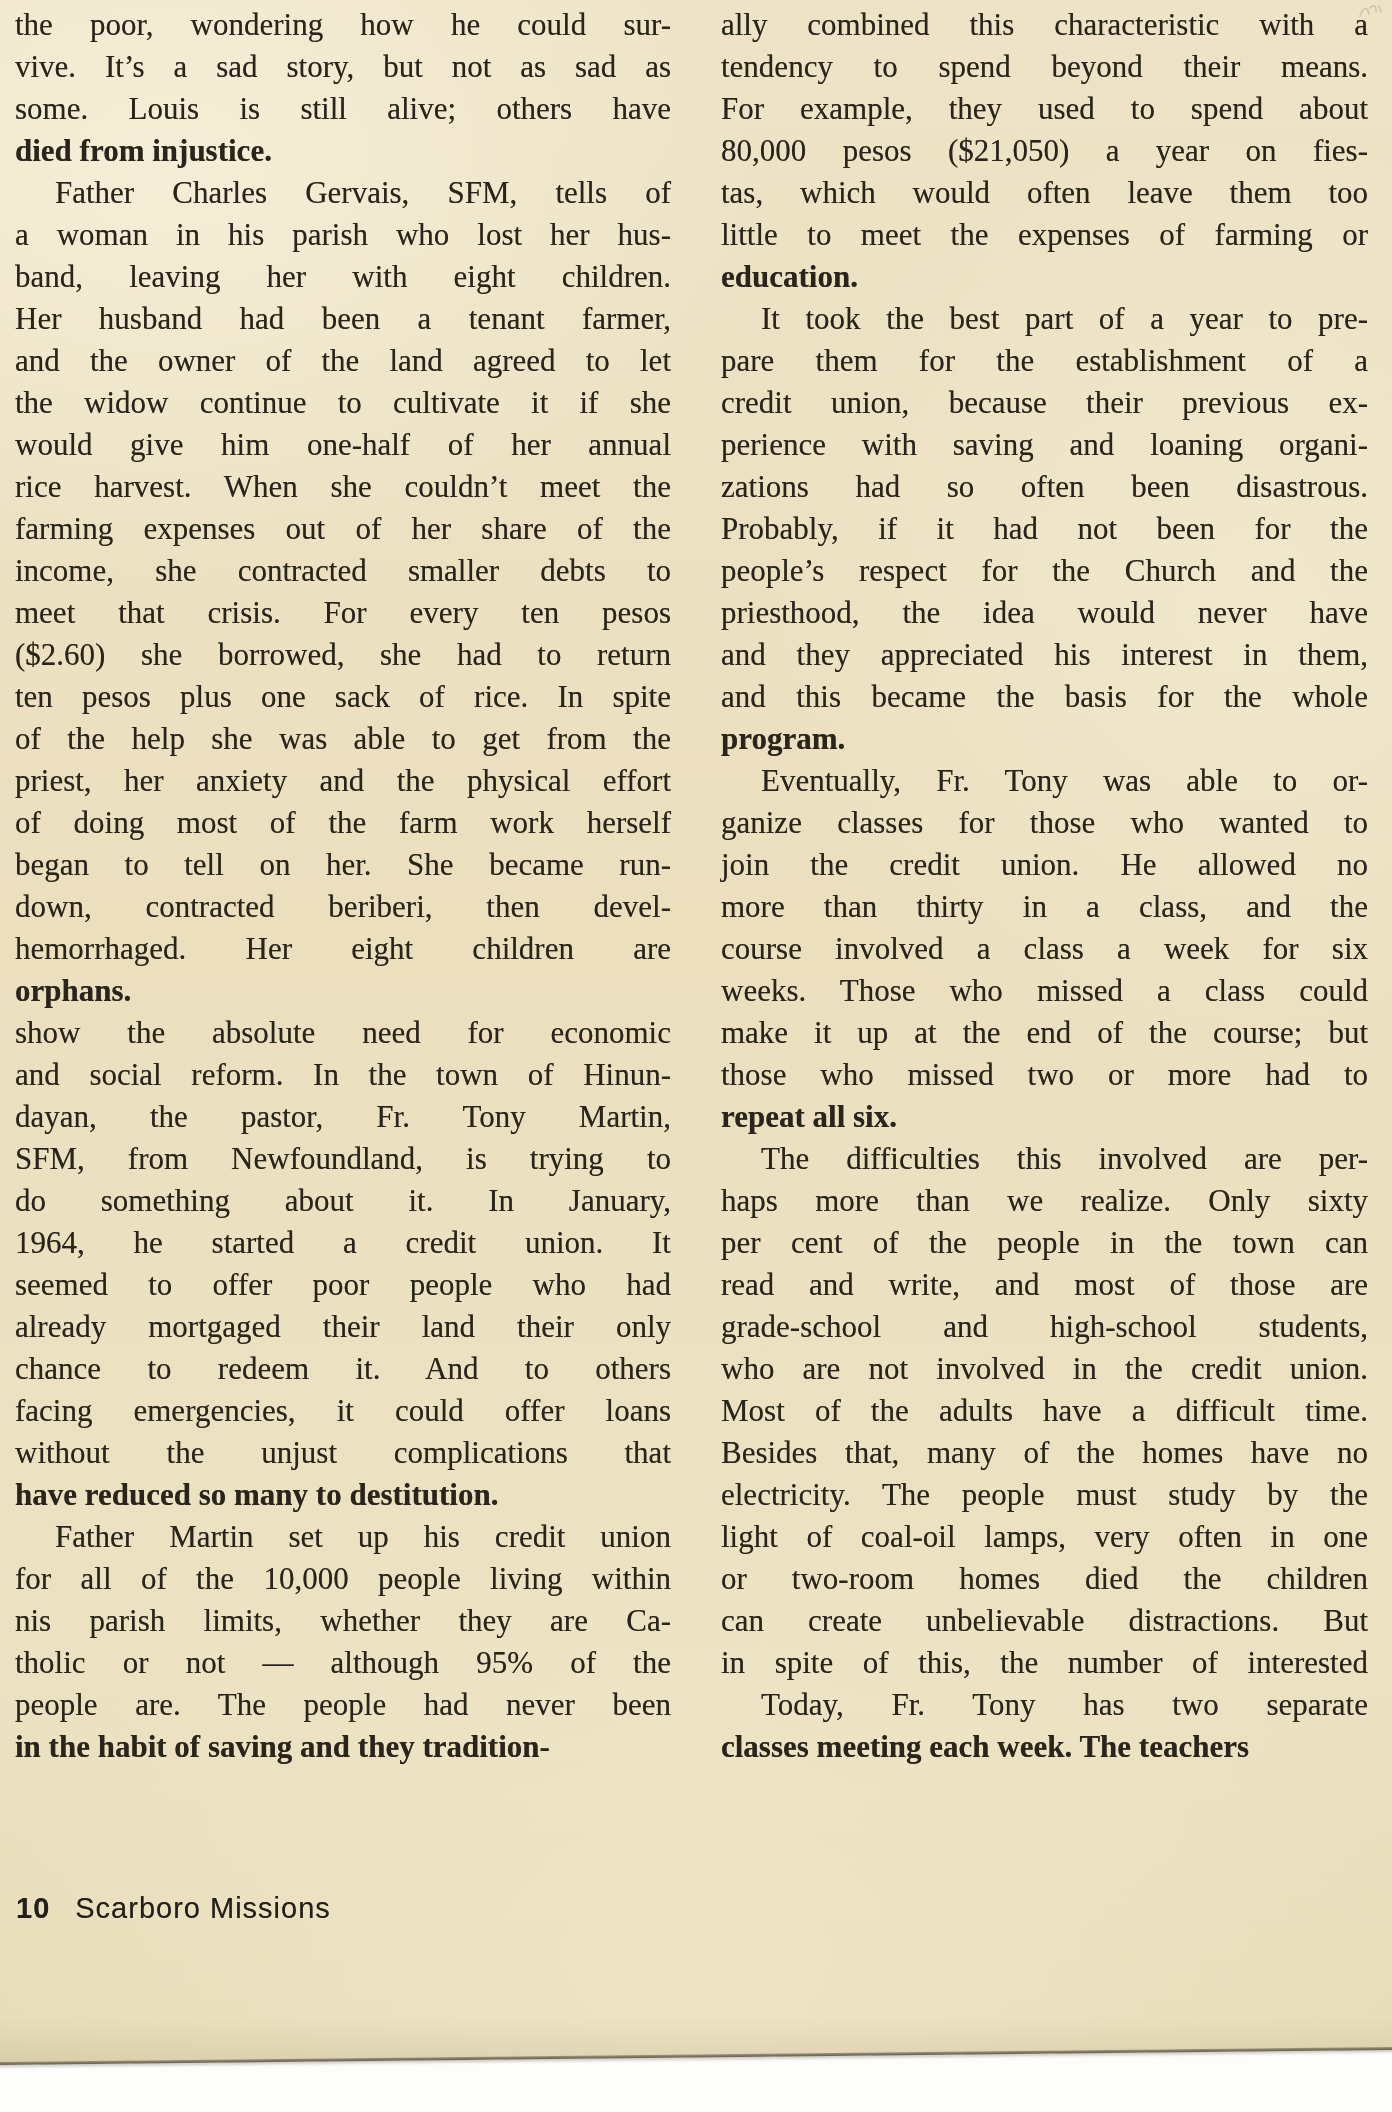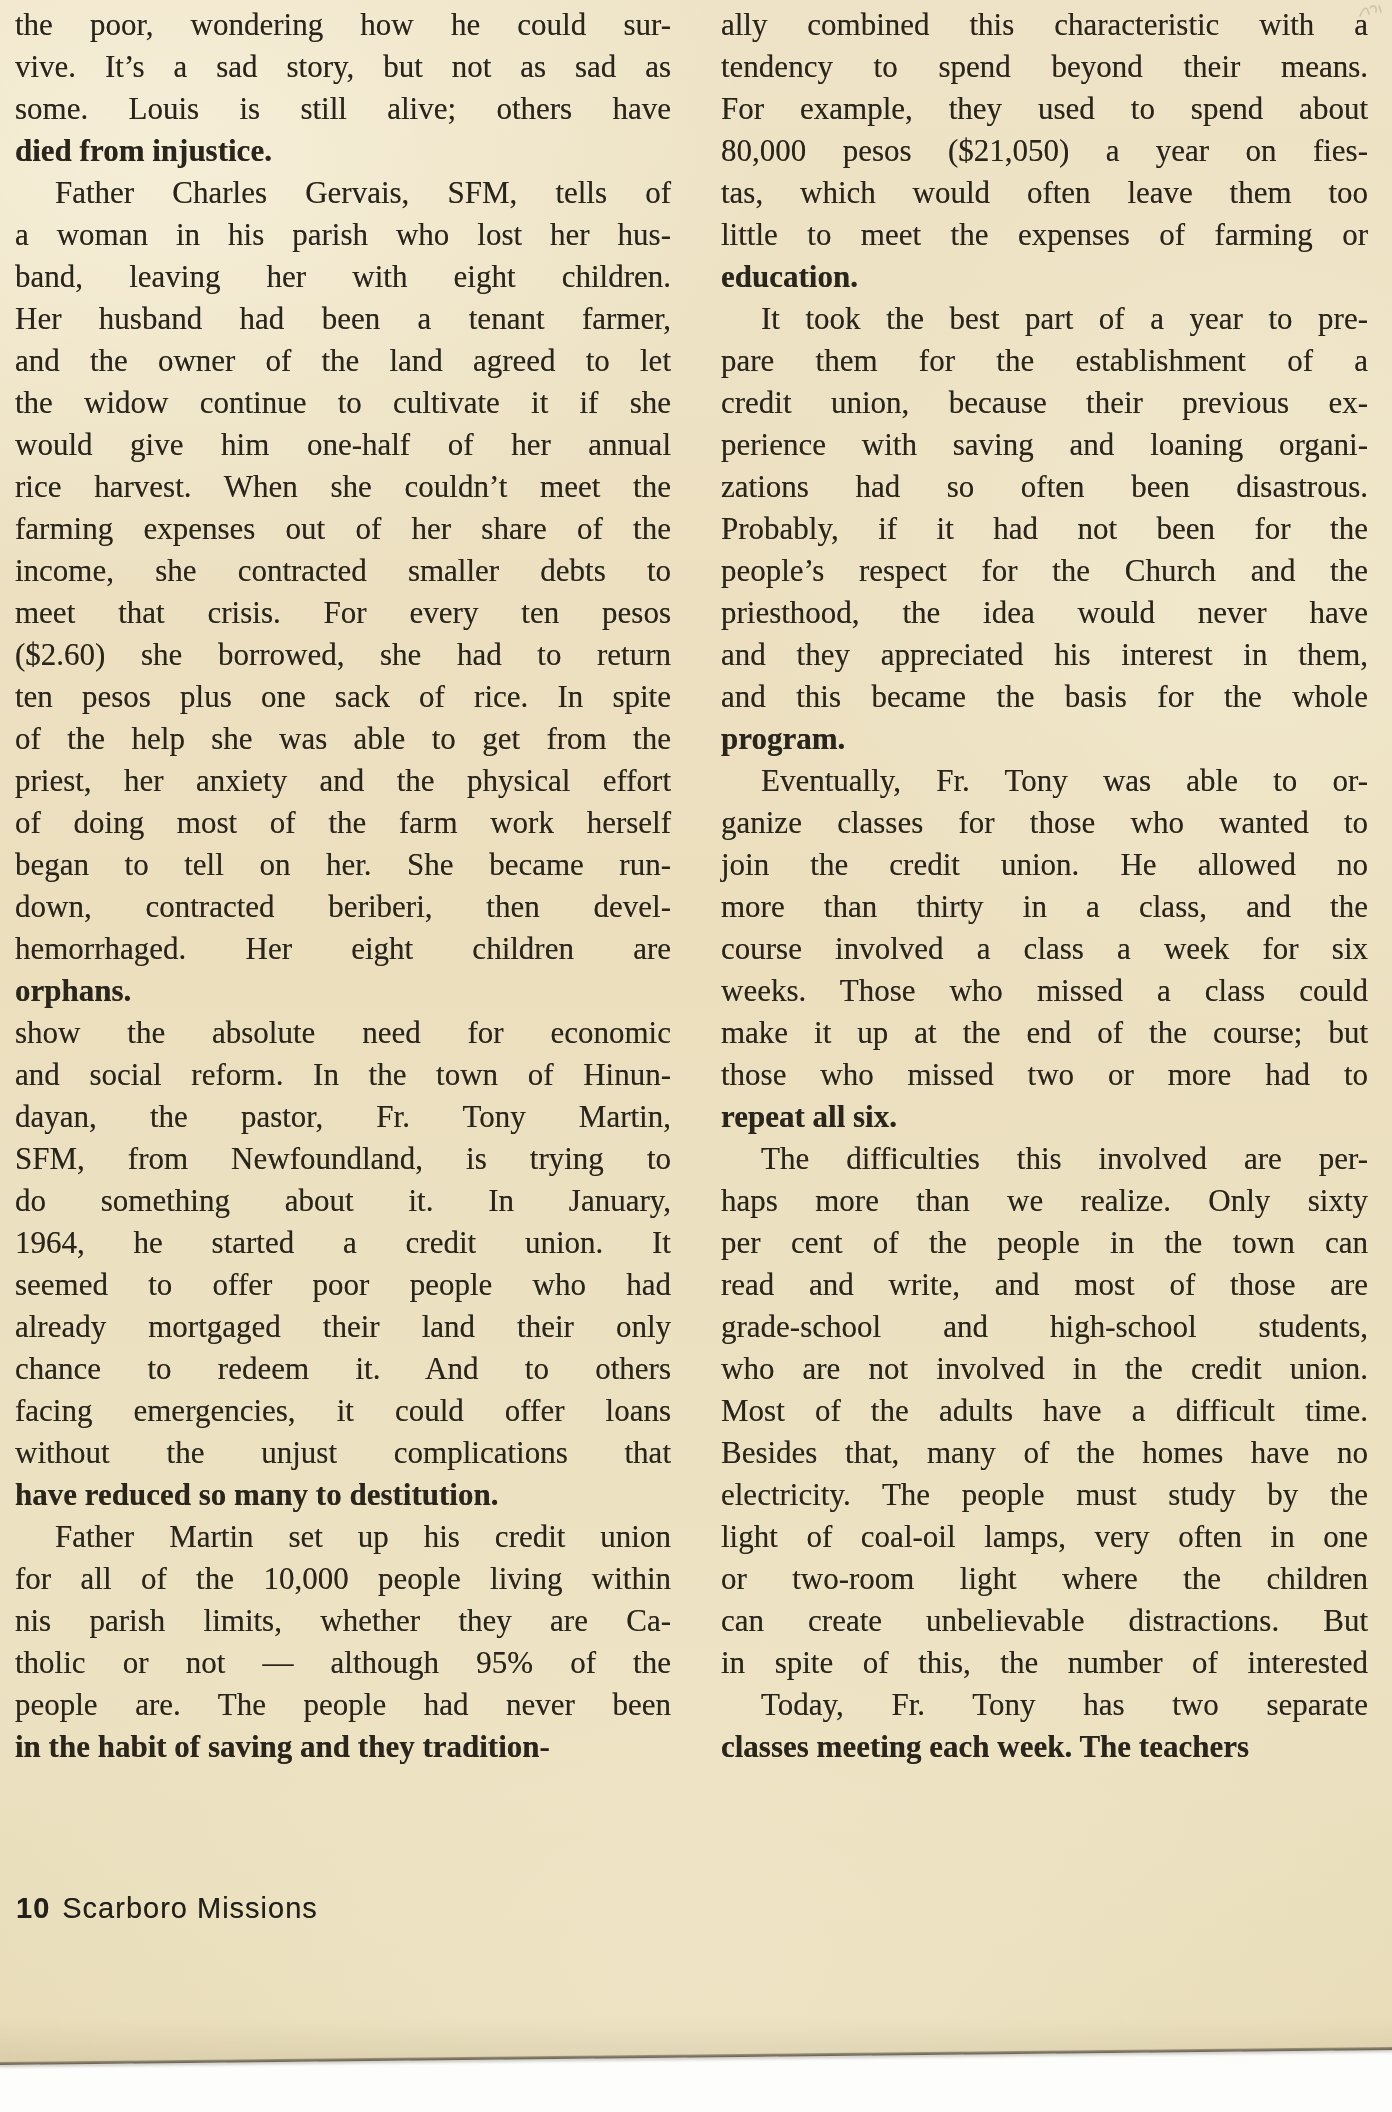--- a/index.html
+++ b/index.html
@@ -59,21 +59,21 @@
     position: absolute;
     left: 16px;
     top: 1891px;
     font-family: "Liberation Sans", sans-serif;
     font-size: 29px;
     line-height: 34px;
     letter-spacing: 1px;
     color: #21201a;
     text-shadow: 0 0 0.5px rgba(40,36,26,0.5);
   }
-  .pgnum { font-weight: bold; margin-right: 12px; }
+  .pgnum { font-weight: bold; margin-right: 25px; }
   
   .page-edge {
     position: absolute;
     left: -5px;
     top: 2062px;
     width: 1405px;
     height: 3px;
     background: linear-gradient(to bottom, #9a917b, #564f3e);
     transform: rotate(-0.62deg);
     transform-origin: 0 50%;
@@ -171,21 +171,21 @@
         <div class="line para-start">The difficulties this involved are per-</div>
         <div class="line">haps more than we realize. Only sixty</div>
         <div class="line">per cent of the people in the town can</div>
         <div class="line">read and write, and most of those are</div>
         <div class="line">grade-school and high-school students,</div>
         <div class="line">who are not involved in the credit union.</div>
         <div class="line">Most of the adults have a difficult time.</div>
         <div class="line">Besides that, many of the homes have no</div>
         <div class="line">electricity. The people must study by the</div>
         <div class="line">light of coal-oil lamps, very often in one</div>
-        <div class="line">or two-room light where the children</div>
+        <div class="line">or two-room homes died the children</div>
         <div class="line">can create unbelievable distractions. But</div>
         <div class="line">in spite of this, the number of interested</div>
         <div class="line para-start">Today, Fr. Tony has two separate</div>
         <div class="line para-end">classes meeting each week. The teachers</div>
       </div>
 
     <div class="footer">
       <span class="pgnum">10</span><span class="mag">Scarboro Missions</span>
     </div>
 

